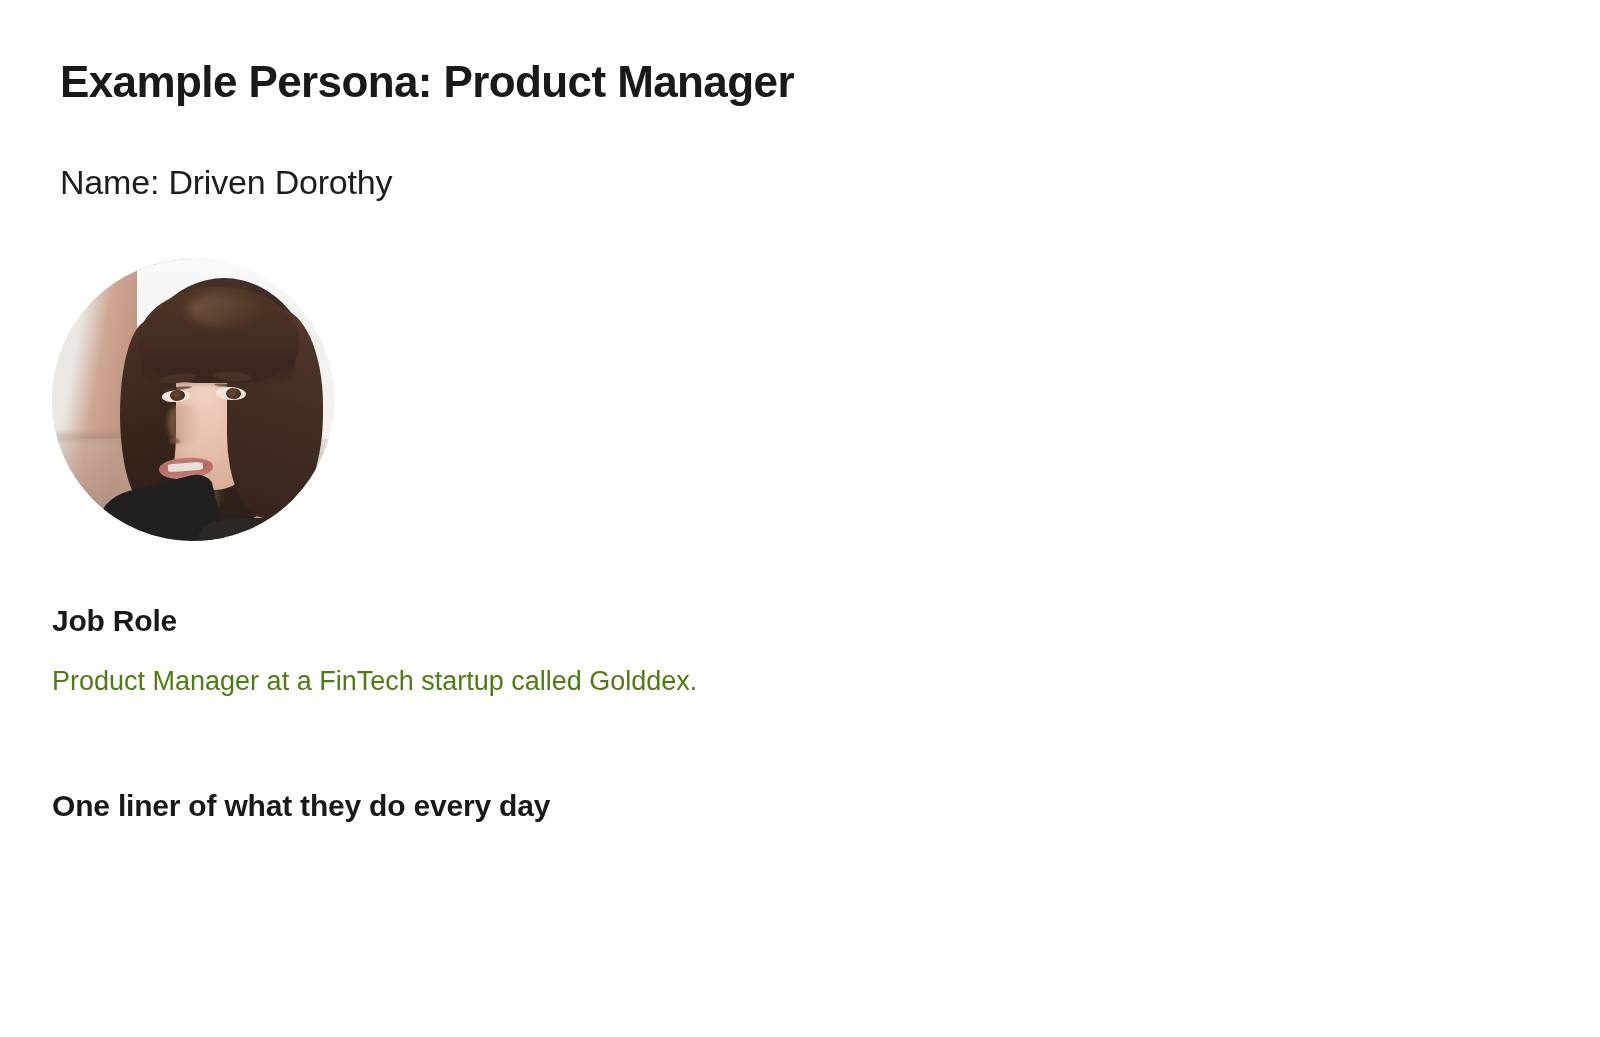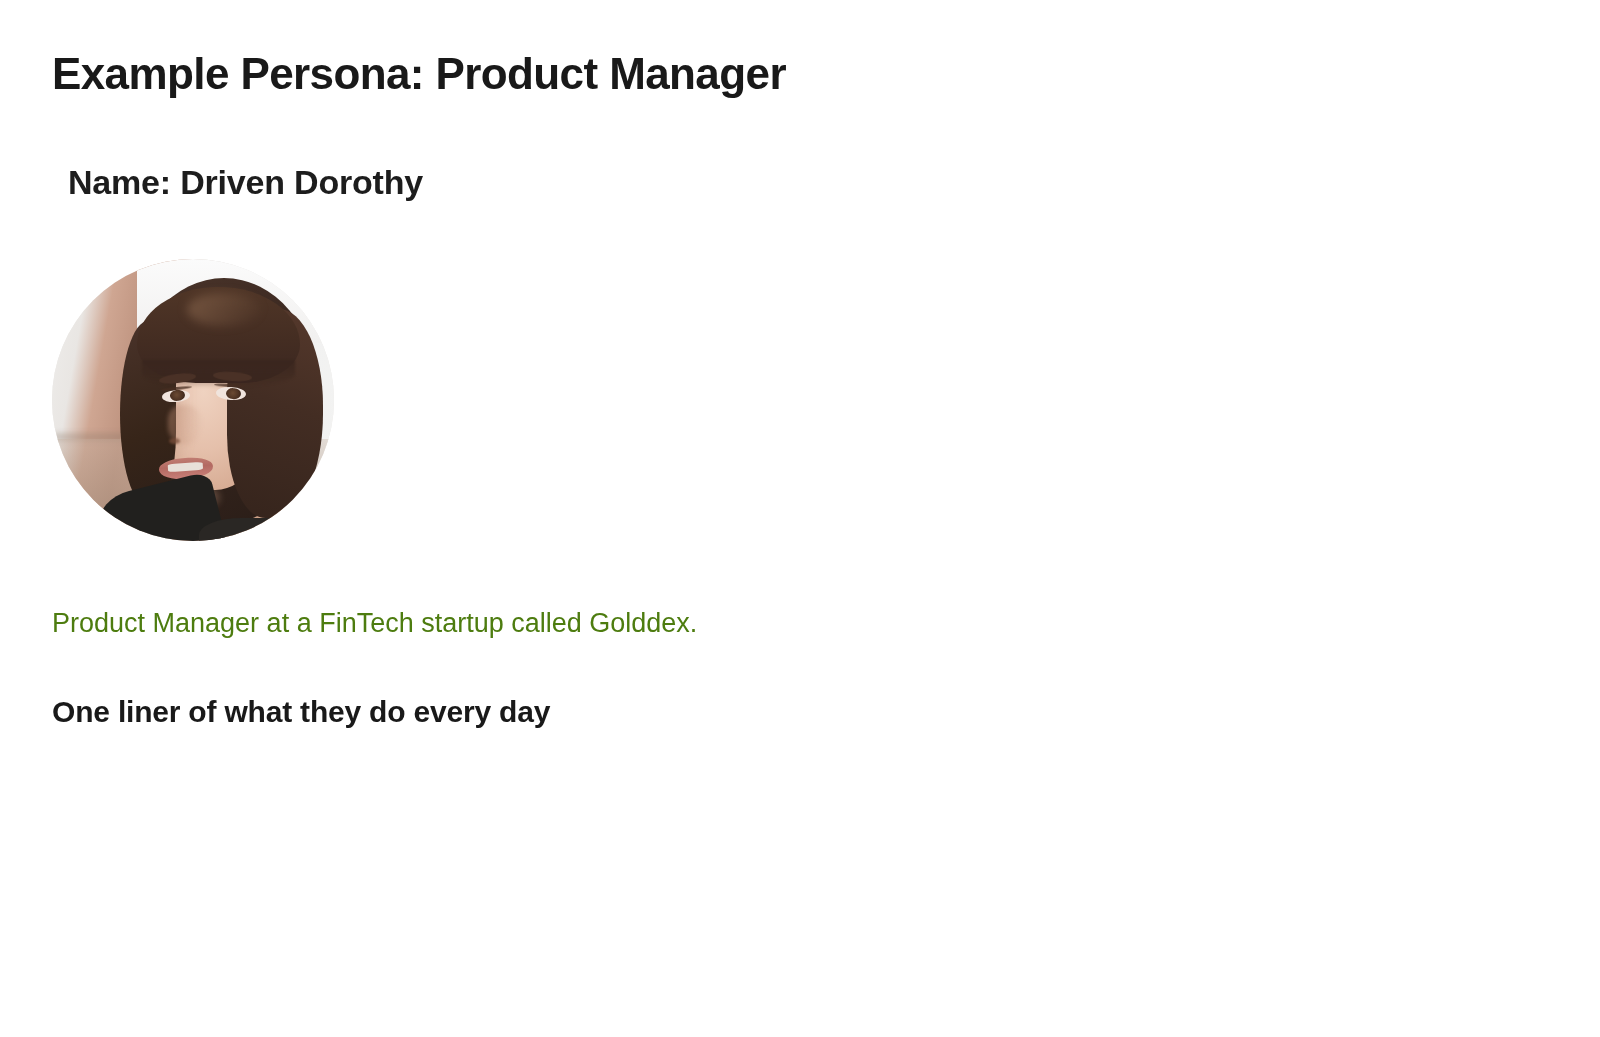--- a/index.html
+++ b/index.html
@@ -29,31 +29,31 @@
     top: 0;
     width: 1448px;
   }
 
   .doc-title {
     font-size: 44px;
     font-weight: 700;
     line-height: 1.18;
     letter-spacing: -0.6px;
     color: #191919;
-    margin: 0;
+    margin: 8px;
     padding-top: 48px;
   }
 
   .name-line {
     font-size: 34px;
-    font-weight: 700;
+    font-weight: 400;
     line-height: 1.2;
     letter-spacing: -0.2px;
     color: #1d1d1d;
-    margin: 16px;
+    margin: 8px;
     padding-top: 46px;
   }
 
   .avatar-wrap {
     margin-top: 56px;
     width: 282px;
     height: 282px;
   }
 
   .avatar {
@@ -349,21 +349,21 @@
   }
   .section-body {
     font-size: 27px;
     font-weight: 400;
     line-height: 1.52;
     color: #4d7c0f;
     margin: 22px 0 0 0;
     max-width: 1445px;
   }
   .section--second {
-    margin-top: 50px;
+    margin-top: 86px;
   }
 </style>
 </head>
 <body>
 
 <div class="page">
   <div class="content">
 
     <h1 class="doc-title">Example Persona: Product Manager</h1>
 
@@ -399,20 +399,21 @@
         <div class="ph-mouth">
           <div class="ph-teeth"></div>
         </div>
         <div class="ph-chin"></div>
         <div class="ph-cloth"></div>
         <div class="ph-cloth2"></div>
       </div>
     </div>
 
     <div class="section">
+      <h2 class="section-heading">Job Role</h2>
       <p class="section-body">Product Manager at a FinTech startup called Golddex.</p>
     </div>
 
     <div class="section section--second">
       <h2 class="section-heading">One liner of what they do every day</h2>
     </div>
 
   </div>
 </div>
 

